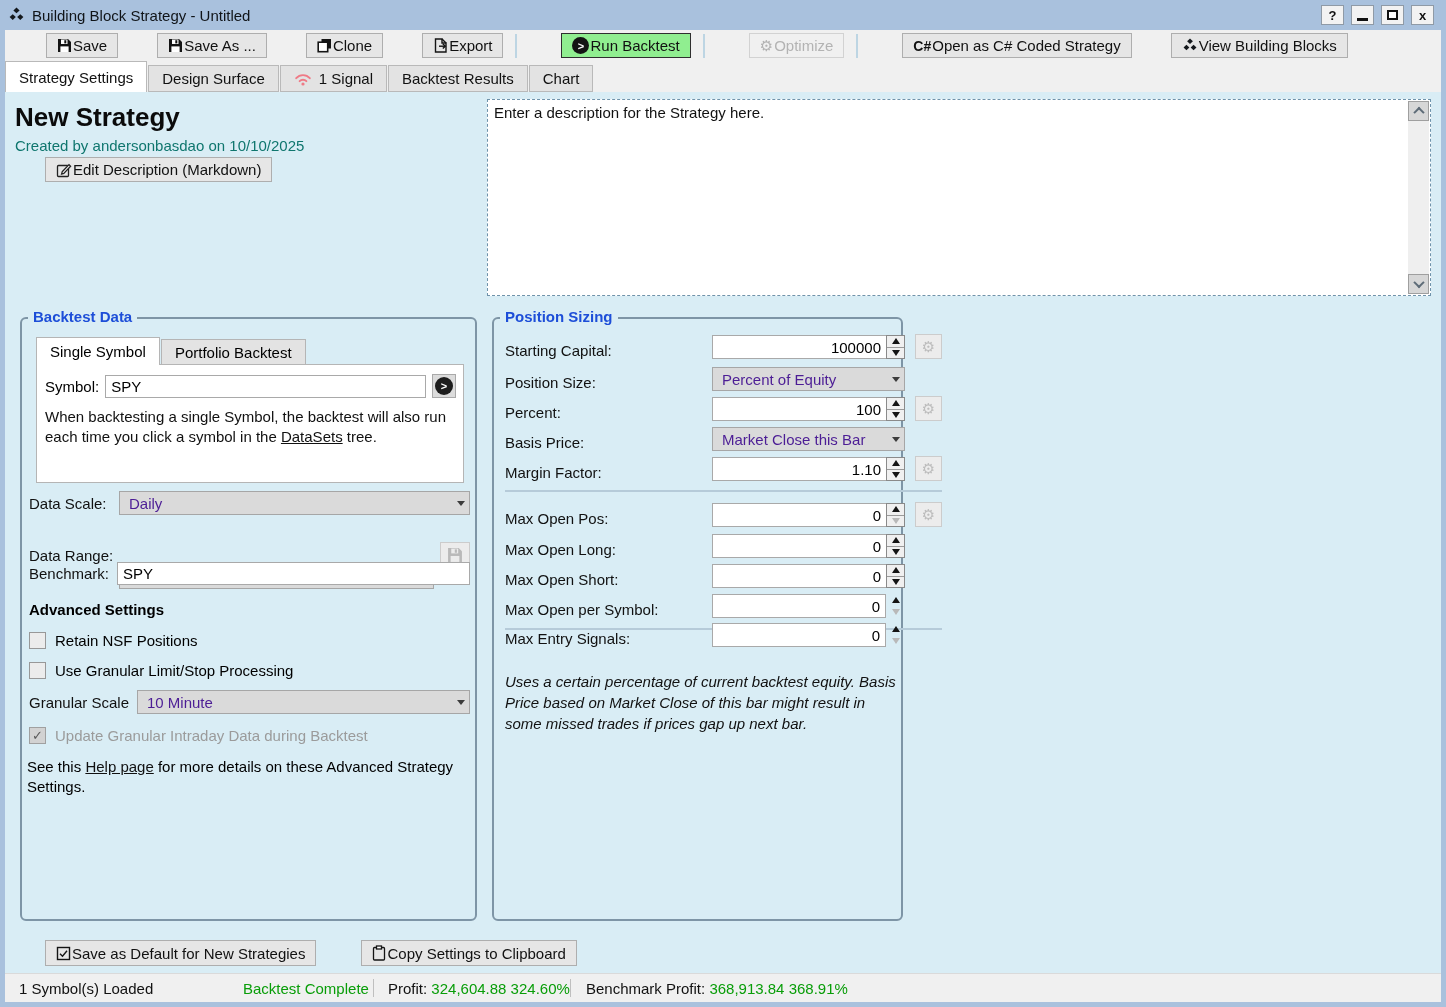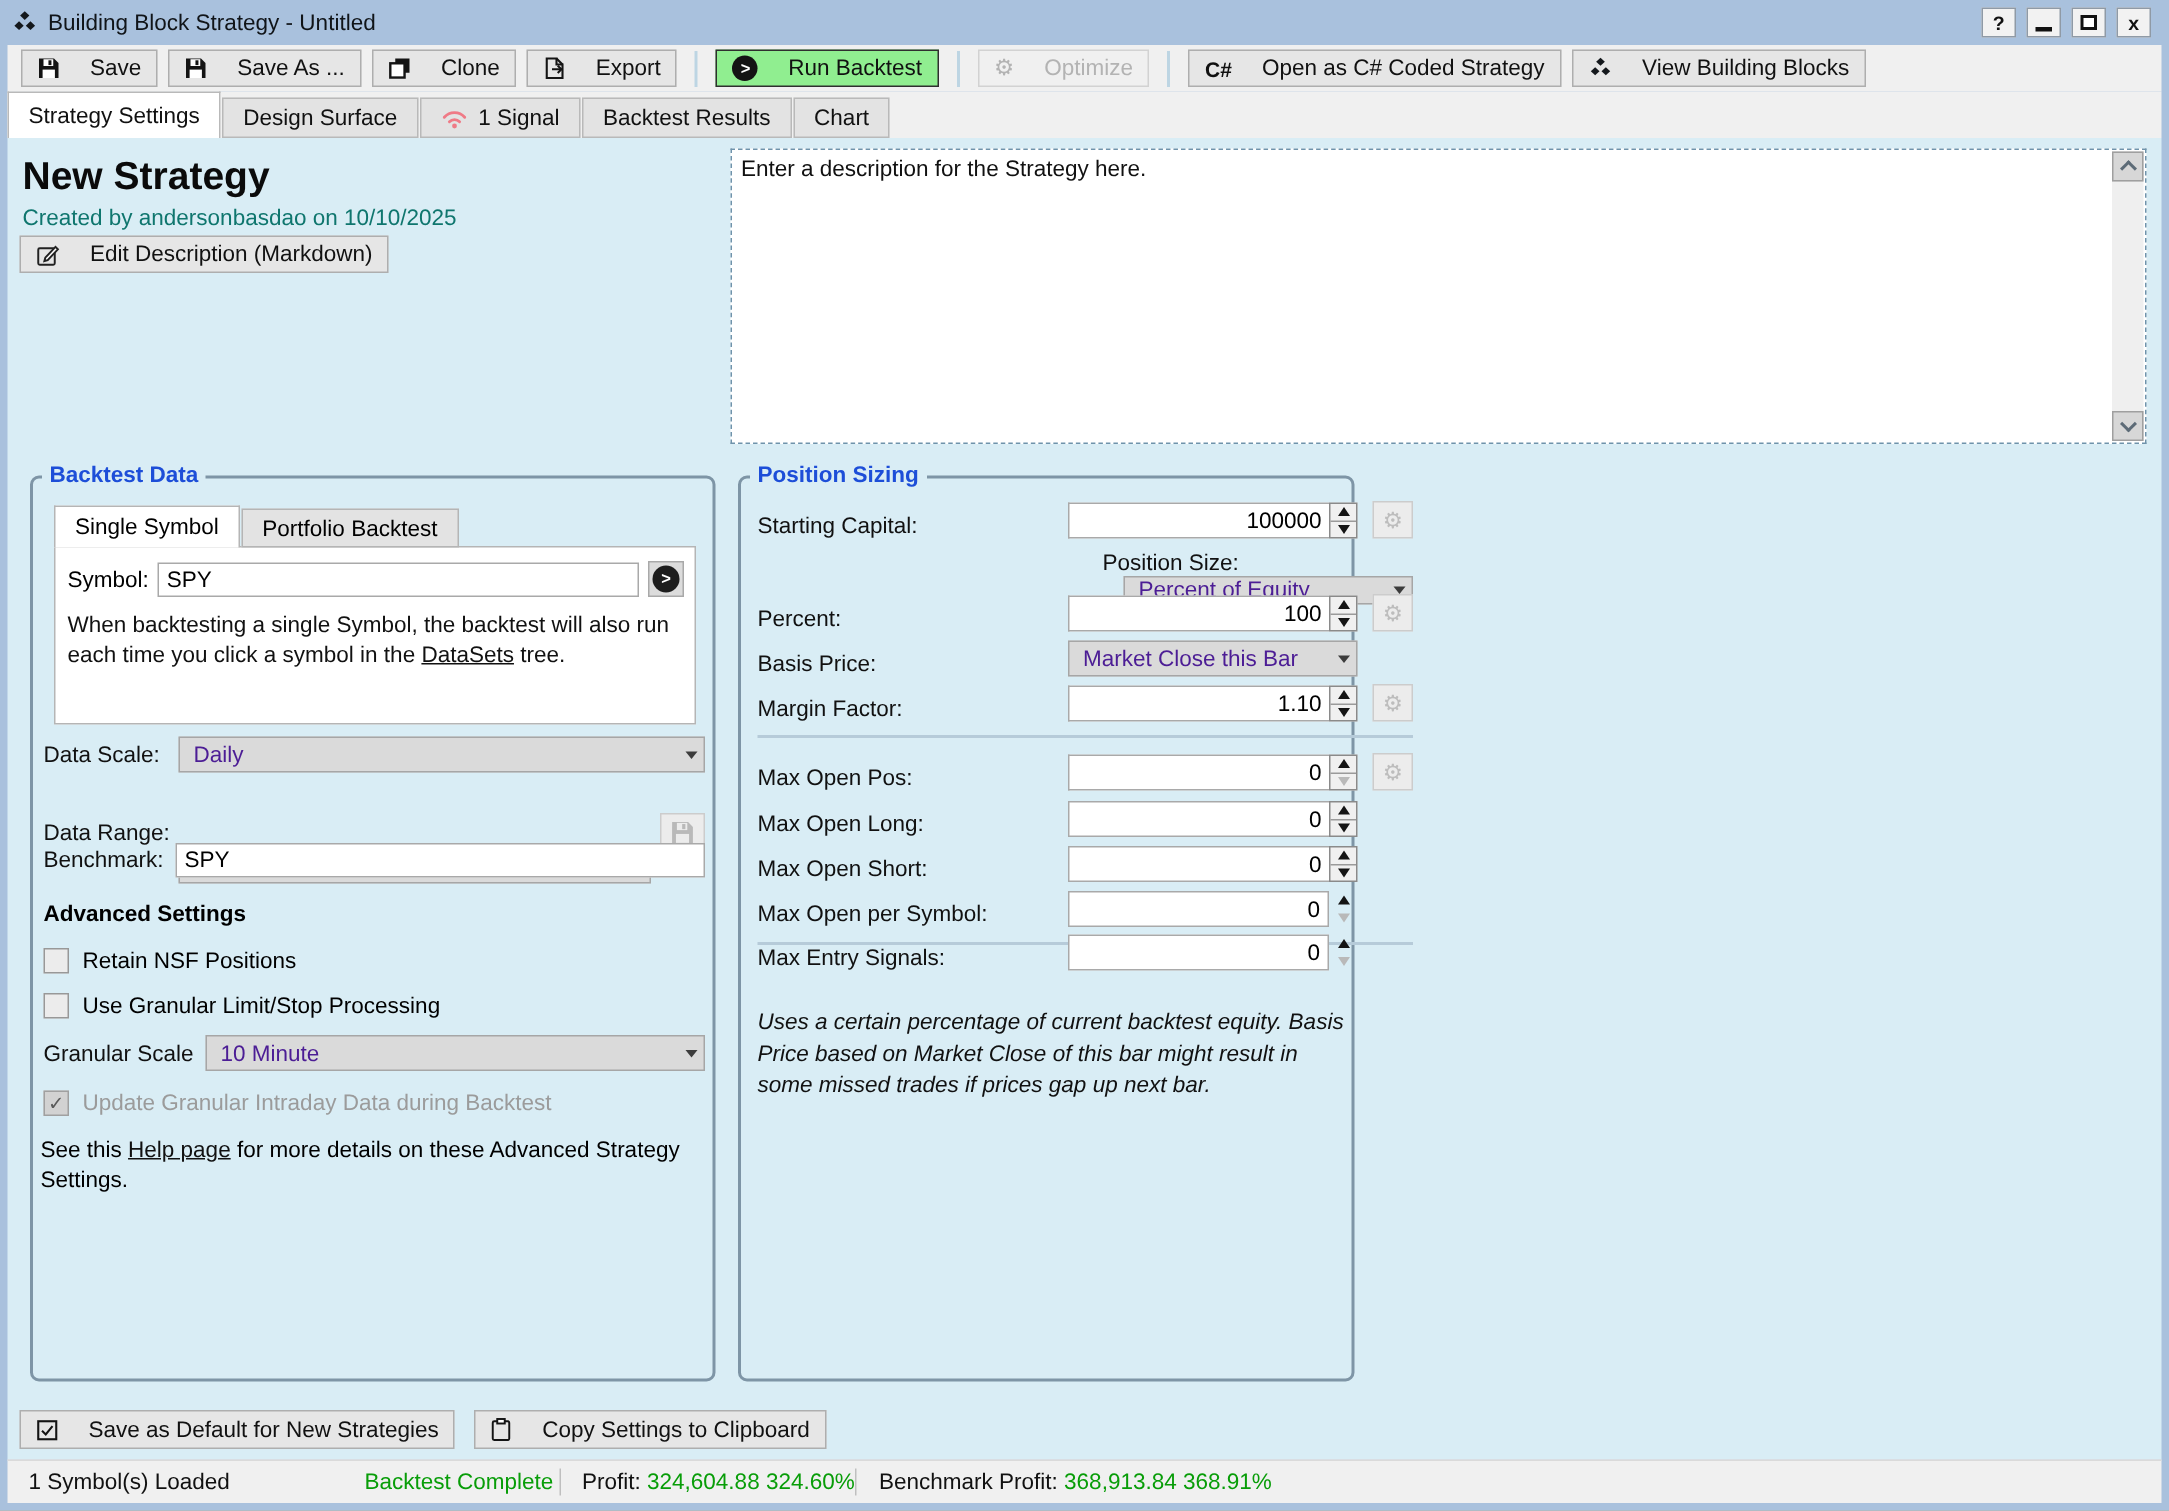--- a/index.html
+++ b/index.html
@@ -10,21 +10,21 @@
   .titlebar { position:absolute; top:0; left:0; right:0; height:30px; display:flex; align-items:center; padding:0 6px; }
   .app-icon { width:20px; height:18px; display:flex; align-items:center; justify-content:center; }
   .title-text { font-size:15px; color:#101418; margin-left:6px; }
   .win-controls { margin-left:auto; display:flex; gap:7px; padding-right:6px; }
   .win-btn { width:23px; height:20px; background:#f2f2f2; border:1px solid #8f9aa6; display:flex; align-items:center; justify-content:center; font-size:13px; font-weight:bold; color:#111; cursor:default; }
   .glyph-min { width:11px; height:3px; background:#111; margin-top:9px; }
   .glyph-max { width:11px; height:10px; border:2px solid #111; background:#fff; }
 
   
   .toolbar { position:absolute; top:30px; left:5px; right:5px; height:31px; background:#f0f0f0; display:flex; align-items:center; padding:0 9px; gap:7px; }
-  .btn { display:inline-flex; align-items:center; gap:20px; background:#e6e6e6; border:1px solid #aeaeae; height:25px; padding:0 10px; font-size:15px; color:#111; white-space:nowrap; cursor:default; }
+  .btn { display:inline-flex; align-items:center; gap:1px; background:#e6e6e6; border:1px solid #aeaeae; height:25px; padding:0 10px; font-size:15px; color:#111; white-space:nowrap; cursor:default;margin-left:32px; }
   .btn.run { background:#90ee90; border:1px solid #2f2f2f; }
   .btn.disabled { background:#f0f0f0; border:1px solid #d2d2d2; color:#b3b3b3; }
   .tb-sep { width:2px; height:24px; background:#bdd5e3; margin:0 5px; }
   .run-circle { width:17px; height:17px; border-radius:50%; background:#141414; color:#fff; display:flex; align-items:center; justify-content:center; font-size:11px; font-weight:bold; }
   .gear-glyph { font-size:15px; line-height:1; }
   .csharp-glyph { font-weight:bold; font-size:14px; }
 
   
   .tabbar { position:absolute; top:61px; left:5px; right:5px; height:31px; background:#f0f0f0; display:flex; align-items:flex-end; padding-left:0; }
   .tab { height:27px; background:#e3e3e3; border:1px solid #b9b9b9; display:flex; align-items:center; gap:7px; padding:0 13px; font-size:15px; color:#111; margin-right:1px; cursor:default; }
@@ -351,21 +351,21 @@
               <span class="spin-half">
                 <i class="tri-down"></i>
               </span>
             </span>
         </span>
         <span class="gear-btn">
             <span>⚙</span>
           </span>
       </div>
 
-      <div class="ps-row" style="top:48px;flex-direction:column;">
+      <div class="ps-row" style="top:48px;">
         <span class="lbl">Position Size:</span>
         <span class="dd ps-dd">
           <span>Percent of Equity</span>
           <span class="dd-arrow"></span>
         </span>
       </div>
 
       <div class="ps-row" style="top:78px;">
         <span class="lbl">Percent:</span>
         <span class="spinbox">

